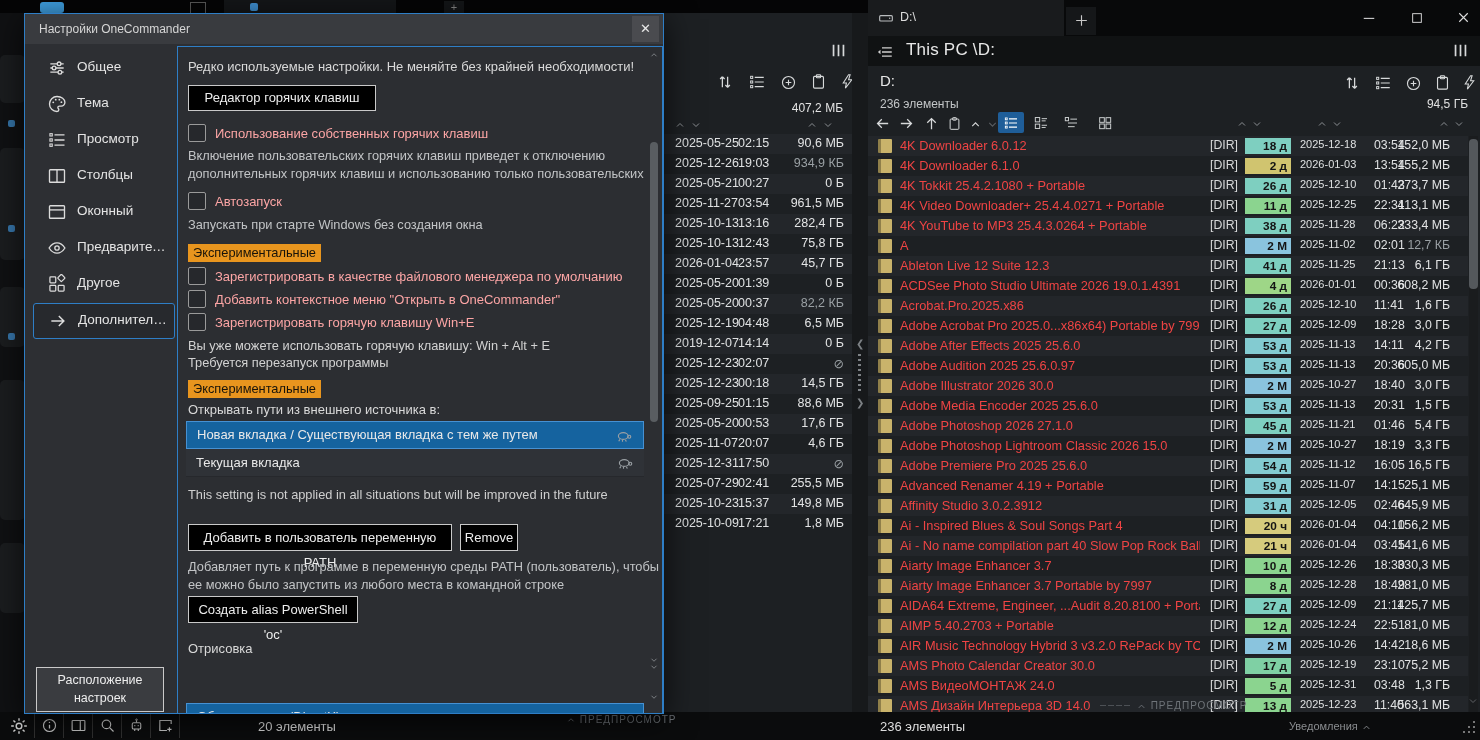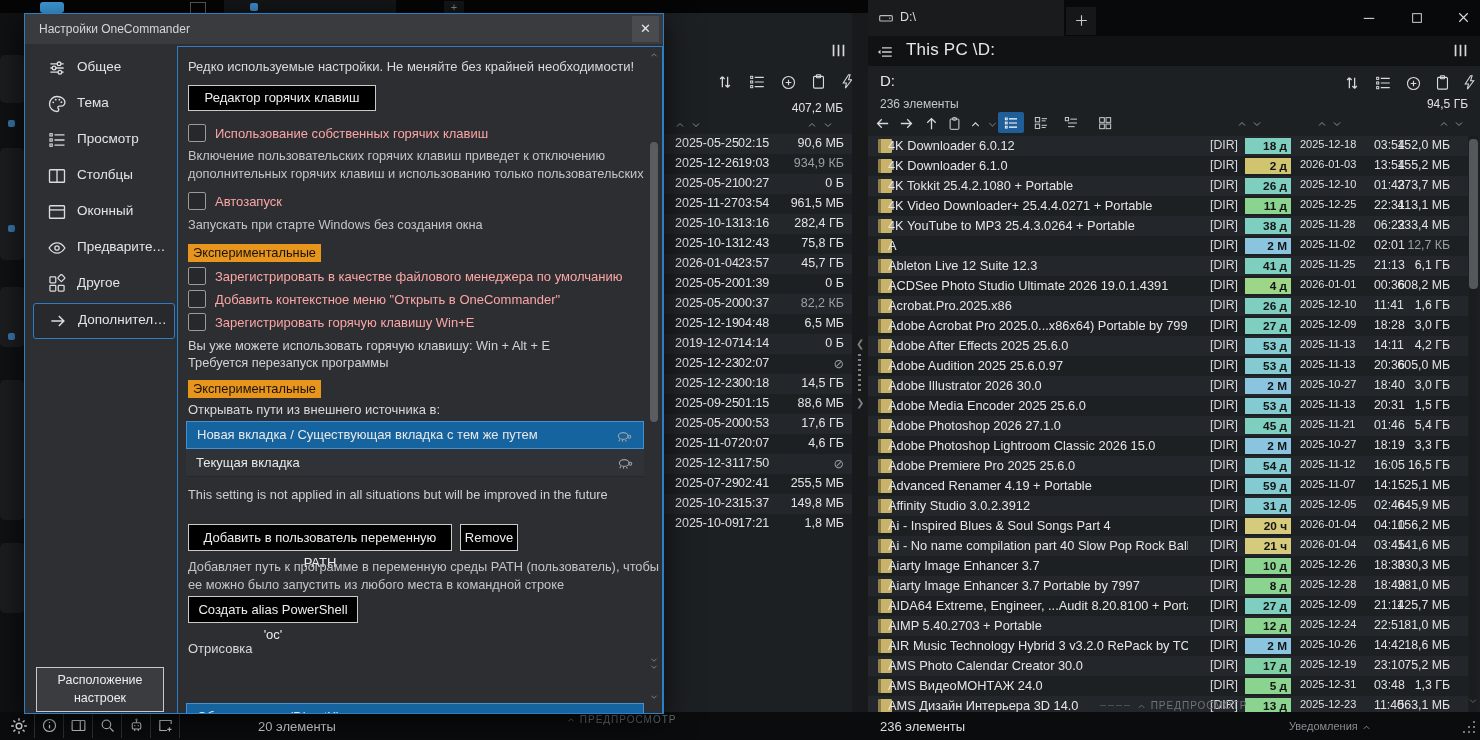--- a/index.html
+++ b/index.html
@@ -37,21 +37,21 @@
   .rp-title{font-size:17px;color:#e8e8e8;letter-spacing:.2px;}
   .pathrow{font-size:15px;color:#e6e6e6;}
   .count-sm{font-size:12px;color:#c3c6c8;}
   .viewbtn{width:26px;height:21px;color:#c9cccd;text-align:center;}
   .viewbtn.sel{background:#1f5e99;color:#fff;border-radius:2px;}
   .rrows{left:0;top:136px;width:600px;height:576px;overflow:hidden;}
   .rrow{position:relative;width:600px;height:20px;font-size:12.8px;}
   .rrow:nth-child(odd){background:#23262a;}
   .ficon{position:absolute;left:10px;top:3px;width:11px;height:14px;background:#c9b36b;
          border-left:3px solid #8f7f4a;border-radius:1px;}
-  .fname{position:absolute;left:20px;top:2px;width:300px;white-space:nowrap;overflow:hidden;color:#e5e5e5;}
+  .fname{position:absolute;left:32px;top:2px;width:300px;white-space:nowrap;overflow:hidden;color:#ef4444;}
   .fdir{position:absolute;left:334px;top:2px;width:36px;text-align:right;color:#d9dadb;font-size:12.3px;}
   .fage{position:absolute;left:377px;top:2px;width:42px;height:15px;text-align:right;
         padding:1px 4px 0 0;color:#141414;font-size:11.8px;font-weight:bold;}
   .fdate{position:absolute;left:432px;top:2px;color:#dfe1e2;font-size:11px;}
   .ftime{position:absolute;left:506px;top:2px;color:#dfe1e2;font-size:12.3px;}
   .fsize{position:absolute;right:18px;top:2px;color:#e3e4e5;font-size:12.3px;}
   .rp-scroll{left:601px;top:136px;width:9px;height:576px;background:#1a1c1e;}
   .rp-thumb{left:601px;top:139px;width:9px;height:150px;background:#54585c;border-radius:4px;}
   .preview-toggle{font-size:10px;color:#6f7479;letter-spacing:1px;}
 

